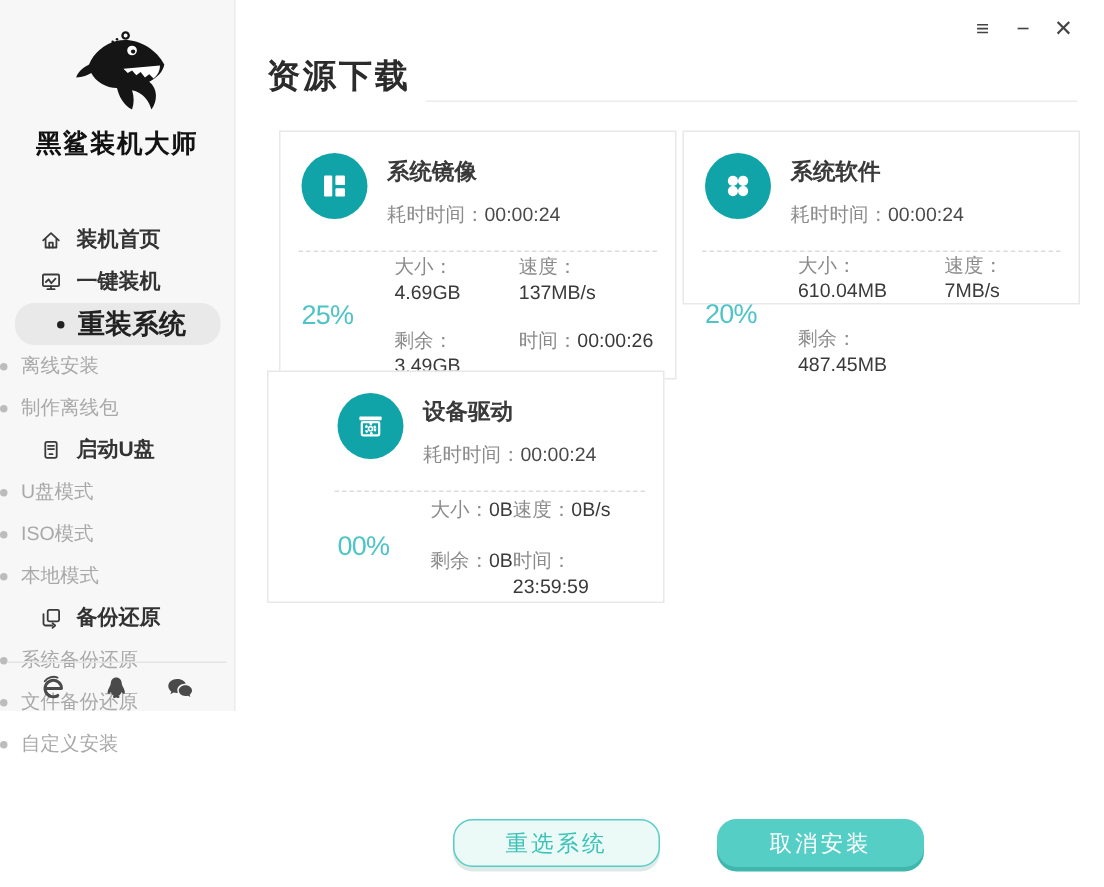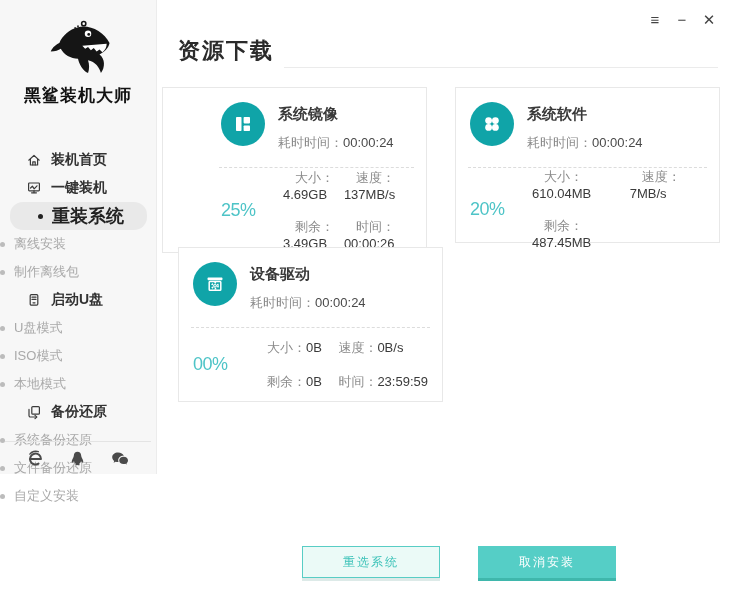--- a/index.html
+++ b/index.html
@@ -67,51 +67,51 @@
     position:absolute; left:20px; top:36px;
     font-size:22px; font-weight:bold; color:#2b2b2b; letter-spacing:2px;
   }
   .title-line { position:absolute; left:126px; right:18px; top:67px; height:1px; background:#ebebeb; }
 
   
   .card {
     position:absolute; width:265px; background:#fff;
     border:1px solid #e8e8e8; display:flex; flex-direction:column;
   }
-  .card-1 { left:4px;  top:87px;  height:166px;padding-left:44px; }
-  .card-2 { left:297px; top:87px;  height:156px; }
-  .card-3 { left:20px;  top:247px; height:155px; }
+  .card-1 { left:28px;  top:87px;  height:166px; }
+  .card-2 { left:297px; top:87px;  height:116px; }
+  .card-3 { left:20px;  top:247px; height:155px;padding-left:32px; }
 
   .card-top { display:flex; padding:14px 14px 0 14px; gap:13px; }
   .circle-icon {
     flex:0 0 auto; width:44px; height:44px; border-radius:50%;
     background:#10a4a8; display:flex; align-items:center; justify-content:center;
   }
   .card-title { font-size:15px; color:#3a3a3a; font-weight:bold; padding-top:3px; }
   .card-elapsed { font-size:13px; color:#8b8b8b; margin-top:10px; }
   .card-elapsed .val { color:#4a4a4a; }
   .card-dash { margin:15px 12px 0 12px; border-top:1px dashed #dcdcdc; }
   .card-bottom { flex:1; display:flex; align-items:center; padding:0 14px; }
   .percent {
     flex:0 0 50px; font-size:18px; color:#4ec4c7; letter-spacing:-0.5px;
   }
   .stats {
     flex:1; display:grid; grid-template-columns:auto auto;
     justify-content:space-between; row-gap:16px; font-size:13px;
     margin-left:12px;
   }
-  .stat .lbl { color:#8b8b8b;margin-left:12px; }
+  .stat .lbl { color:#8b8b8b; }
   .stat .val { color:#3a3a3a; }
 
   
   .btn {
     position:absolute; top:546px; width:138px; height:32px;
-    font-size:12px; font-family:"Liberation Sans", sans-serif;
+    font-size:15px; font-family:"Liberation Sans", sans-serif;
     display:flex; align-items:center; justify-content:center;
-    cursor:pointer; letter-spacing:2px;
+    cursor:pointer; letter-spacing:2px;border-radius:13px;
   }
   .btn-reselect {
     left:144px; background:#ebfaf7; border:1px solid #58cdc5; color:#3bc2b8;
     box-shadow:0 3px 0 rgba(120,170,165,0.25);
   }
   .btn-cancel {
     left:320px; background:#55cec6; border:none; color:#ffffff;
     box-shadow:0 3px 0 #3fb7ac;
   }
 

